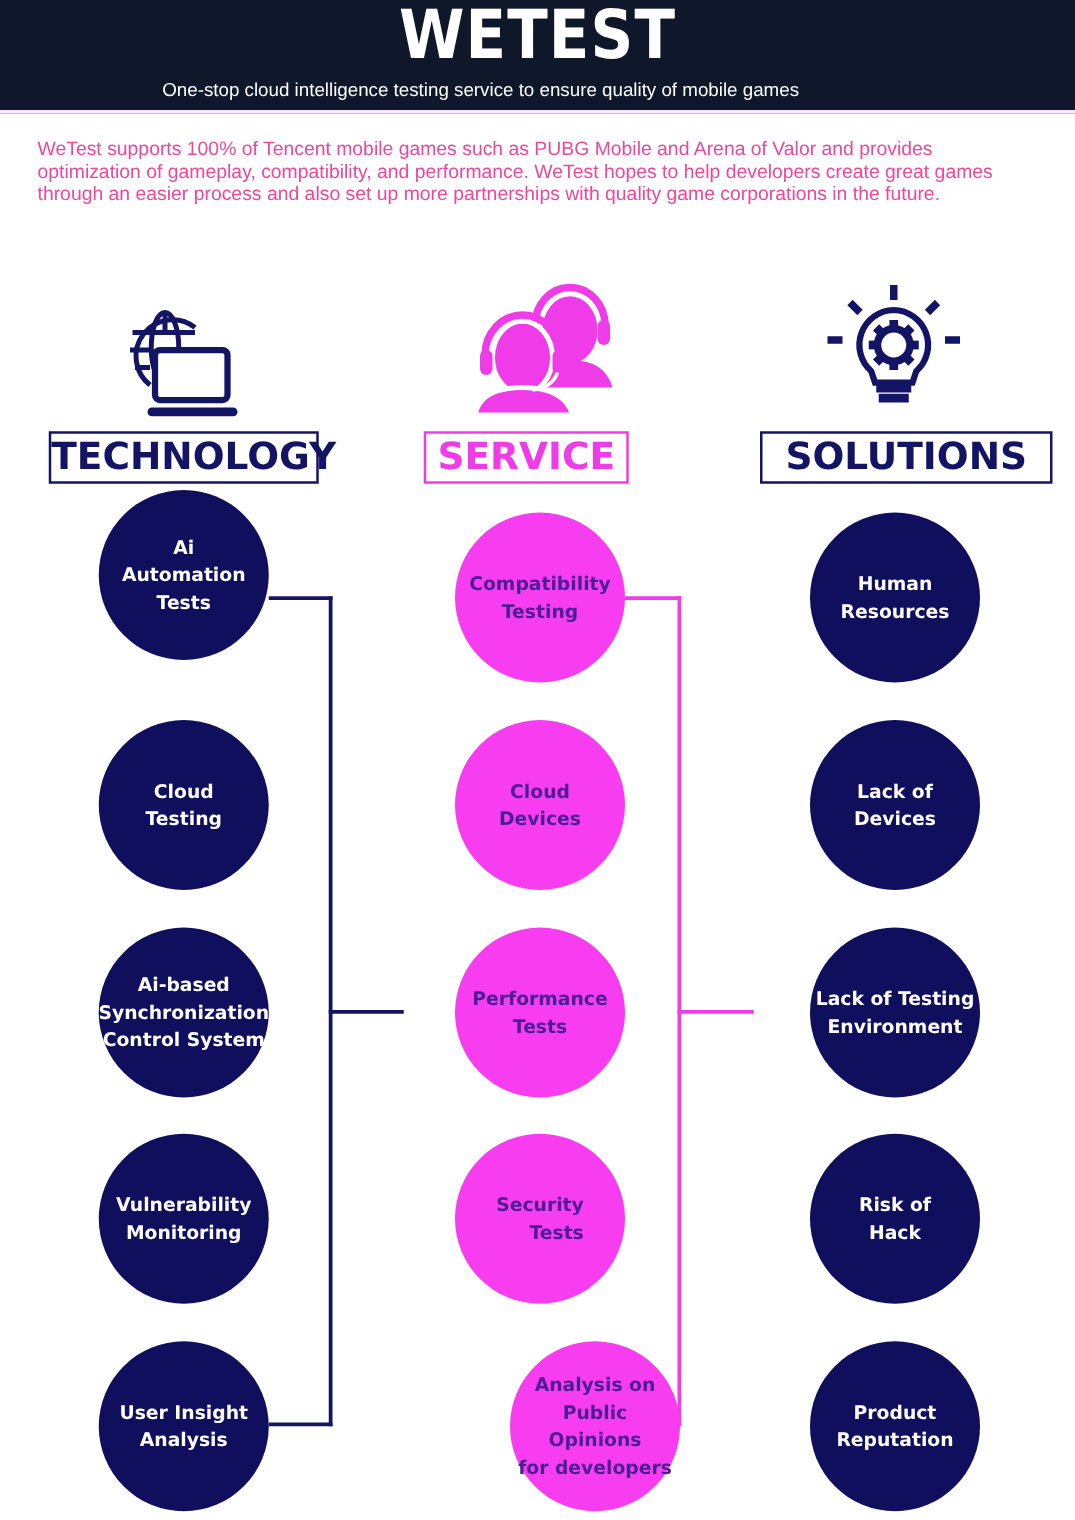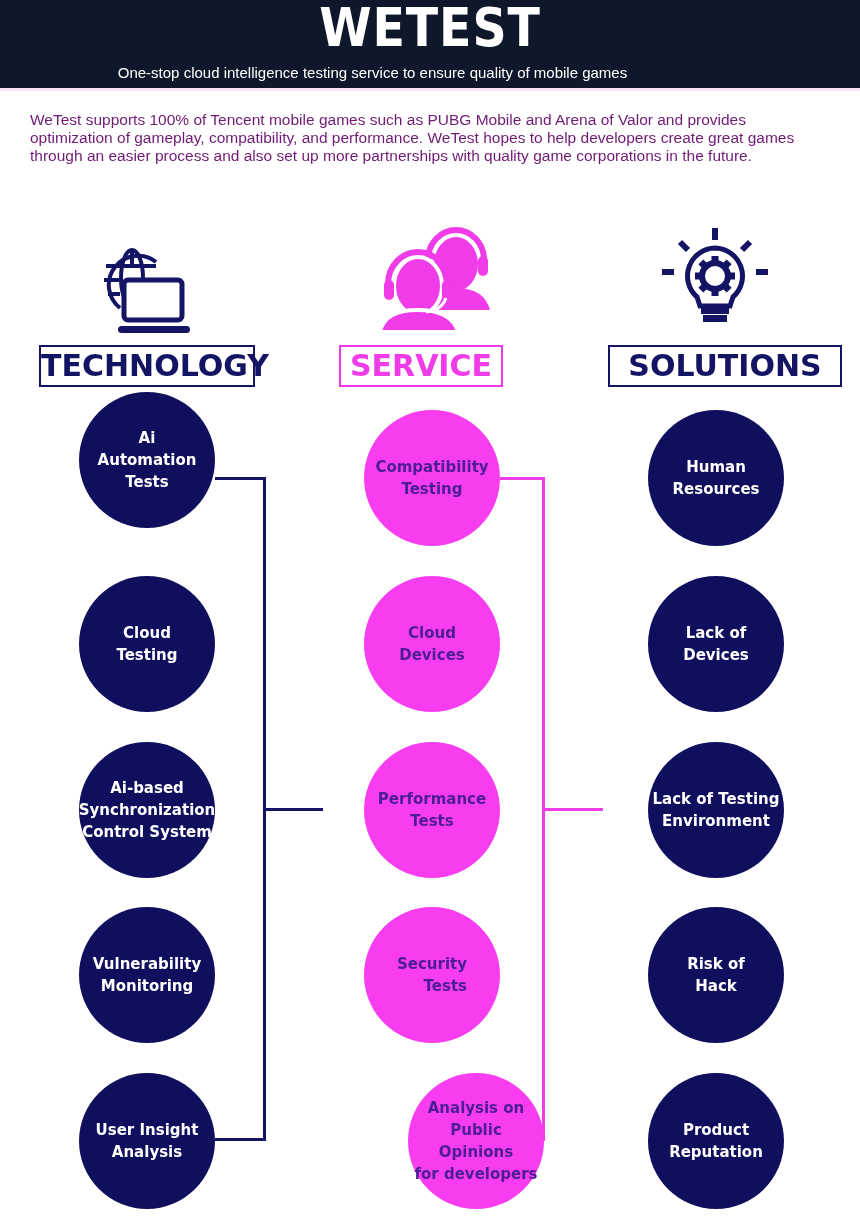--- a/index.html
+++ b/index.html
@@ -1,20 +1,20 @@
 <!DOCTYPE html>
 <html><head>
 <meta charset="utf-8">
 <style>
   html, body { margin:0; padding:0; background:#ffffff; }
   body { width:860px; height:1216px; position:relative; overflow:hidden; font-family:"Liberation Sans", sans-serif; }
   .header { position:absolute; left:0; top:0; width:860px; height:88px; background:#0f172a; border-bottom:3px solid #fbe3fa; }
   .title { position:absolute; left:0; width:860px; top:-4px; text-align:center; color:#fff; font-family:"DejaVu Sans", sans-serif; font-weight:bold; font-size:54px; letter-spacing:1px; transform:scaleX(0.88); transform-origin:center; }
-  .subtitle { position:absolute; left:0; width:737px; top:64px; text-align:center; color:#fff; font-size:15px; padding-left:4px; }
-  .intro { position:absolute; left:30px; top:111px; width:800px; color:#701a75; font-size:15.5px; line-height:18px; }
+  .subtitle { position:absolute; left:0; width:737px; top:64px; text-align:center; color:#fff; font-size:15px; padding-left:16px; }
+  .intro { position:absolute; left:30px; top:111px; width:800px; color:#ec4899; font-size:15.5px; line-height:18px; }
   .icon { position:absolute; }
   .col-label { position:absolute; top:345px; height:42px; box-sizing:border-box; border:2px solid #131463; text-align:center; font-family:"DejaVu Sans", sans-serif; font-weight:bold; font-size:30px; line-height:38px; color:#131463; transform-origin:center; }
   .col-label.pink { border-color:#f03ce8; color:#f03ce8; }
   .node { position:absolute; width:136px; height:136px; border-radius:50%; display:flex; align-items:center; justify-content:center; text-align:center; font-family:"DejaVu Sans", sans-serif; font-weight:bold; font-size:15px; line-height:22px; white-space:pre-line; box-sizing:border-box; padding:0 4px; }
   .node.navy { background:#0f0f5e; color:#ffffff; }
   .node.pink { background:#f83cf0; color:#4c1d95; }
   .line { position:absolute; }
 </style>
 </head>
 <body>

